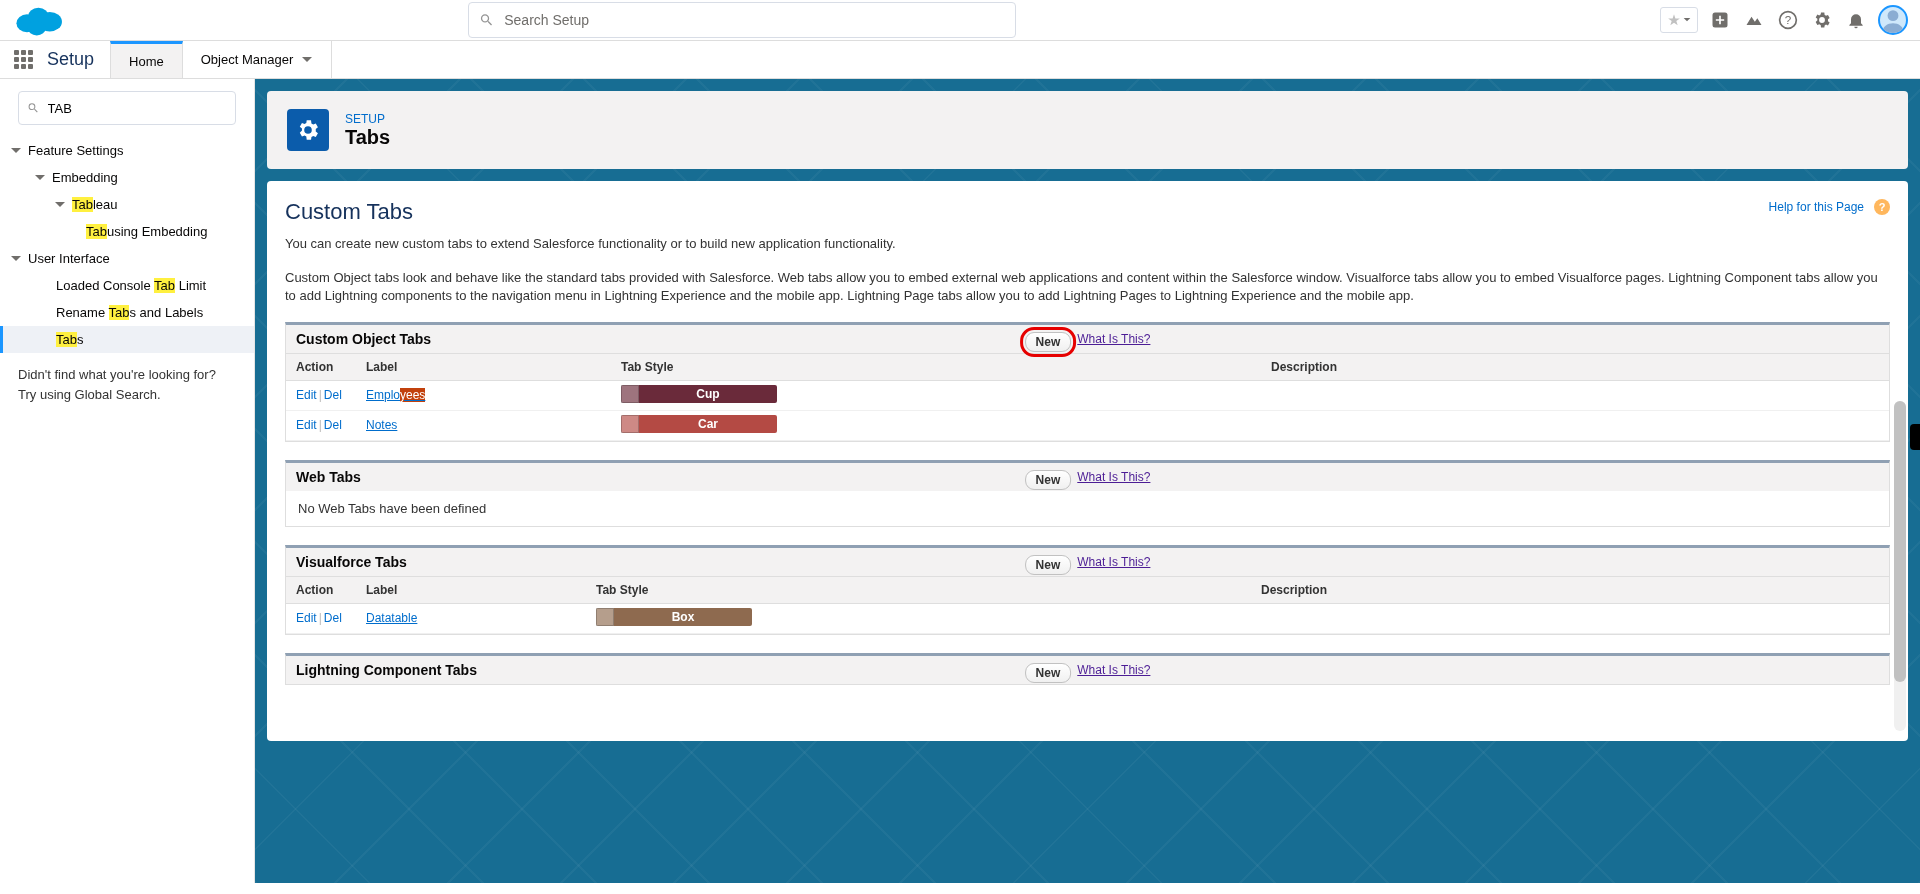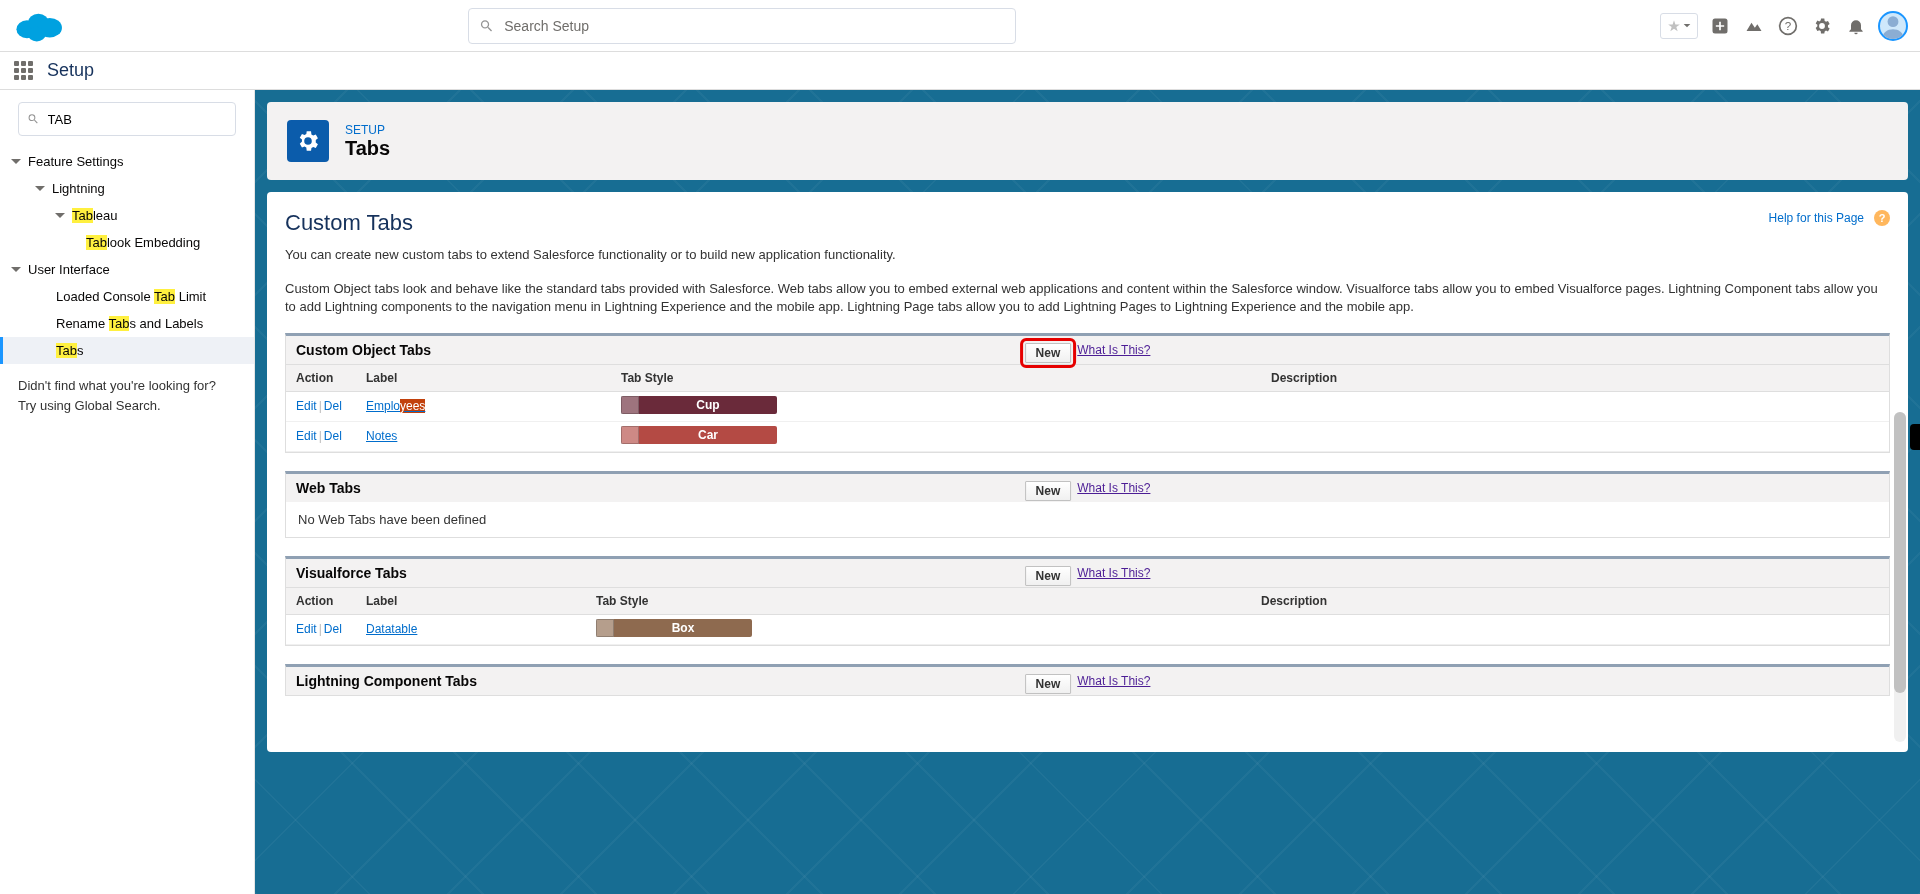--- a/index.html
+++ b/index.html
@@ -1,19 +1,19 @@
 <!DOCTYPE html>
 <html><head>
 <meta charset="utf-8">
 <style>
   * { box-sizing: border-box; margin: 0; padding: 0; }
   body { font-family: -apple-system, BlinkMacSystemFont, "Segoe UI", Arial, sans-serif; font-size: 13px; color: #16325c; background: #fff; overflow: hidden; height: 894px; }
   
   
-  .global-header { height: 52px; border-bottom: 1px solid #ddd; display: flex; align-items: center; padding: 0 12px; background: #fff; }
+  .global-header { height: 41px; border-bottom: 1px solid #ddd; display: flex; align-items: center; padding: 0 12px; background: #fff; }
   .logo-box { width: 56px; height: 40px; display: flex; align-items: center; justify-content: center; margin-right: 400px; }
   .sf-logo { width: 52px; height: 36px; }
   .search-box { flex: 0 0 548px; height: 36px; border: 1px solid #d8dde6; border-radius: 4px; display: flex; align-items: center; background: #fff; padding: 0 10px; }
   .search-box svg { fill: #949494; margin-right: 10px; }
   .search-box input { border: none; outline: none; width: 100%; font-size: 14px; color: #333; }
   .search-box input::placeholder { color: #706e6b; }
   .header-icons { margin-left: auto; display: flex; align-items: center; gap: 10px; }
   .header-icon { width: 24px; height: 24px; display: flex; align-items: center; justify-content: center; color: #706e6b; cursor: pointer; }
   .fav-box { width: 38px; height: 26px; border: 1px solid #d8dde6; border-radius: 3px; display: flex; align-items: center; justify-content: center; }
   .avatar { width: 30px; height: 30px; border-radius: 50%; border: 2px solid #1b96ff; background: #cfe8fb; display: flex; align-items: center; justify-content: center; overflow: hidden; }
@@ -61,21 +61,21 @@
   .body-card { background: #fff; border-radius: 4px; padding: 18px 18px 28px 18px; position: relative; min-height: 560px; }
   .body-card h2 { font-size: 22px; font-weight: 400; margin-bottom: 10px; }
   .help-link { position: absolute; top: 18px; right: 18px; font-size: 12px; color: #006dcc; display: flex; align-items: center; gap: 10px; }
   .help-dot { width: 16px; height: 16px; border-radius: 50%; background: #ffb75d; color: #fff; font-weight: bold; display: inline-flex; align-items: center; justify-content: center; font-size: 11px; }
   .desc { font-size: 13px; color: #333; margin-bottom: 16px; line-height: 1.4; }
   
   .section { border: 1px solid #dedede; margin-bottom: 18px; border-top: 3px solid #8fa0b3; }
   .section-head { background: #f3f2f2; display: flex; align-items: center; padding: 6px 10px; position: relative; }
   .section-head .title { font-size: 14px; font-weight: 700; color: #080707; }
   .section-head .center { position: absolute; left: 50%; transform: translateX(-50%); display: flex; align-items: center; gap: 6px; }
-  .btn-new { font-size: 12px; padding: 2px 10px; border: 1px solid #c1c1c1; background: linear-gradient(#fff, #f0f0f0); border-radius: 1px; cursor: pointer; font-weight: 700; color: #333; margin-top: 7px; }
+  .btn-new { font-size: 12px; padding: 2px 10px; border: 1px solid #c1c1c1; background: linear-gradient(#fff, #f0f0f0); border-radius: 9px; cursor: pointer; font-weight: 700; color: #333; margin-top: 7px; }
   .btn-new.highlighted { outline: 3px solid #e60000; outline-offset: 2px; }
   .wit { font-size: 12px; color: #4c1d95; text-decoration: underline; }
   
   table.grid { width: 100%; border-collapse: collapse; font-size: 12px; }
   table.grid th { text-align: left; background: #f3f2f2; padding: 6px 10px; border-bottom: 1px solid #dedede; border-top: 1px solid #dedede; font-weight: 700; color: #333; }
   table.grid td { padding: 4px 10px; border-bottom: 1px solid #f0f0f0; vertical-align: middle; }
   .act-link { color: #006dcc; font-size: 12px; cursor: pointer; }
   .sep { color: #bbb; margin: 0 2px; }
   .lbl-link { color: #006dcc; text-decoration: underline; font-size: 12px; }
   .lbl-link .sel { background: #c2410c; color: #fff; }
@@ -162,20 +162,31 @@
         <span></span>
         <span></span>
         <span></span>
         <span></span>
         <span></span>
         <span></span>
         <span></span>
       </div>
   </div>
   <div class="app-name">Setup</div>
+  <div class="nav-tabs">
+    <div class="nav-tab active">
+        <span>Home</span>
+      </div>
+    <div class="nav-tab" style="border-left:none;">
+      <span>Object Manager</span>
+      <svg width="12" height="12" viewBox="0 0 12 12" fill="#706e6b">
+          <path d="M1 3l5 5 5-5z"></path>
+        </svg>
+    </div>
+  </div>
 </div>
 
 <div class="main-layout">
 
   <div class="sidebar">
     <div class="quick-find">
       <svg width="14" height="14" viewBox="0 0 24 24">
           <path d="M15.5 14h-.79l-.28-.27A6.471 6.471 0 0016 9.5 6.5 6.5 0 109.5 16c1.61 0 3.09-.59 4.23-1.57l.27.28v.79l5 4.99L20.49 19l-4.99-5zm-6 0C7.01 14 5 11.99 5 9.5S7.01 5 9.5 5 14 7.01 14 9.5 11.99 14 9.5 14z"></path>
         </svg>
       <input type="text" value="TAB" style="">
@@ -184,30 +195,30 @@
       <div class="tree-row l1">
           <svg width="12" height="12" viewBox="0 0 12 12" fill="#706e6b">
             <path d="M1 3l5 5 5-5z"></path>
           </svg>
           <span>Feature Settings</span>
         </div>
       <div class="tree-row l2">
           <svg width="12" height="12" viewBox="0 0 12 12" fill="#706e6b">
             <path d="M1 3l5 5 5-5z"></path>
           </svg>
-          <span>Lightning</span>
+          <span>Embedding</span>
         </div>
       <div class="tree-row l3">
           <svg width="12" height="12" viewBox="0 0 12 12" fill="#706e6b">
             <path d="M1 3l5 5 5-5z"></path>
           </svg>
           <span><span class="hl">Tab</span><span>leau</span></span>
         </div>
       <div class="tree-row l4">
-          <span><span class="hl">Tab</span><span>look Embedding</span></span>
+          <span><span class="hl">Tab</span><span>using Embedding</span></span>
         </div>
       <div class="tree-row l1">
           <svg width="12" height="12" viewBox="0 0 12 12" fill="#706e6b">
             <path d="M1 3l5 5 5-5z"></path>
           </svg>
           <span>User Interface</span>
         </div>
       <div class="tree-row leaf2">
           <span><span>Loaded Console </span><span class="hl">Tab</span><span> Limit</span></span>
         </div>

